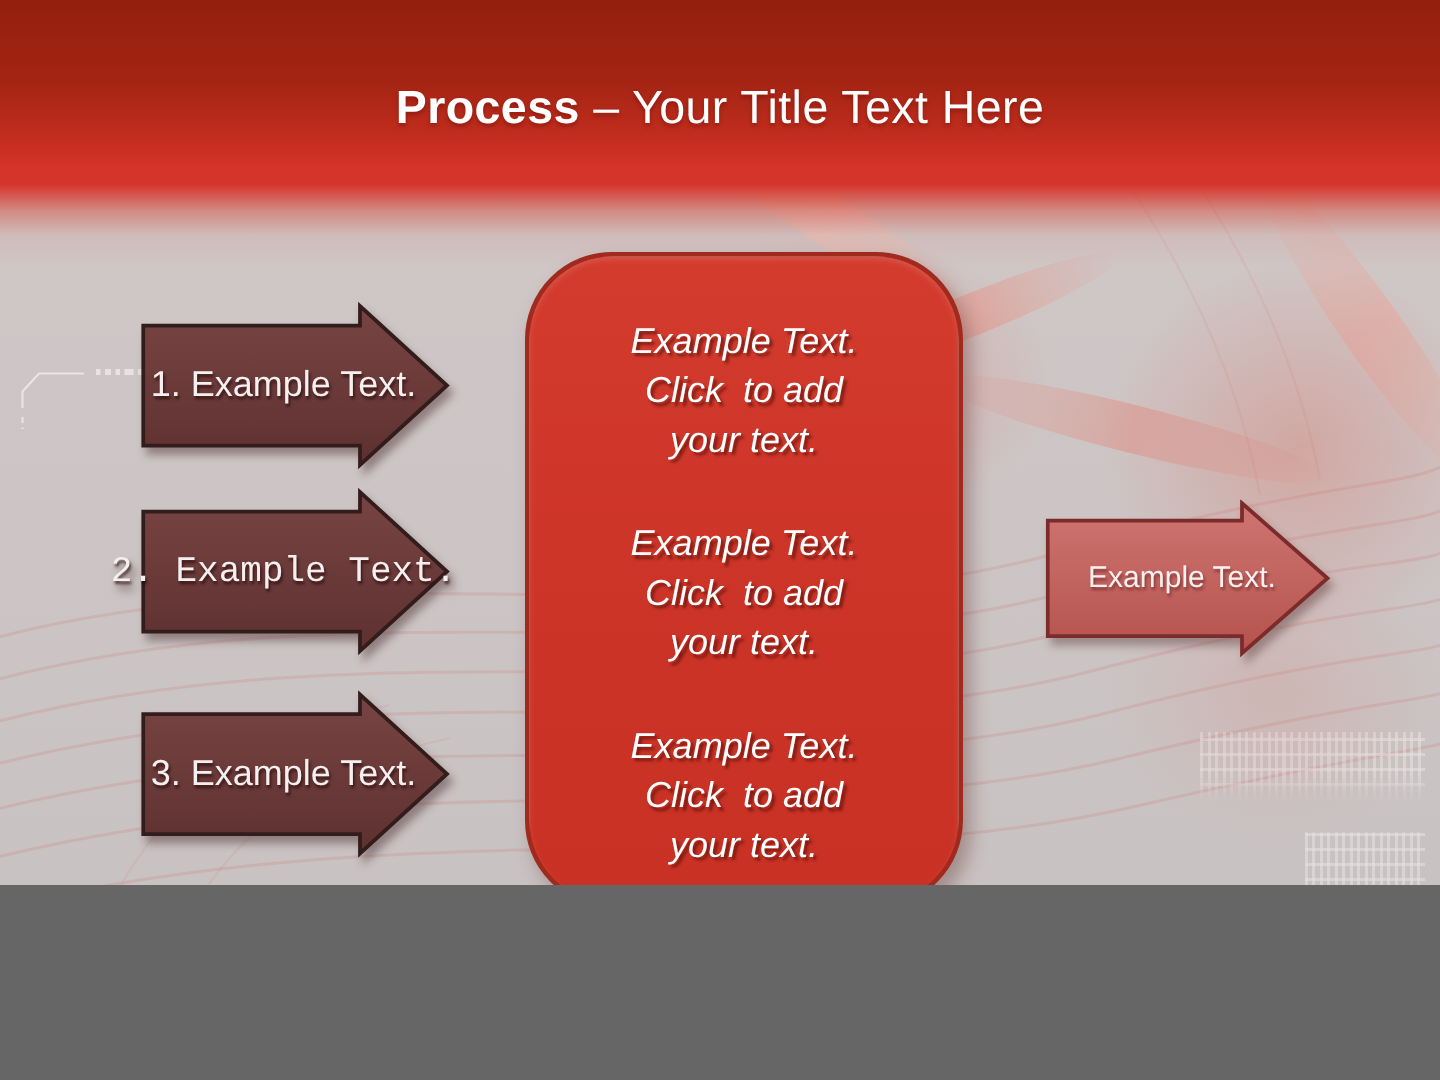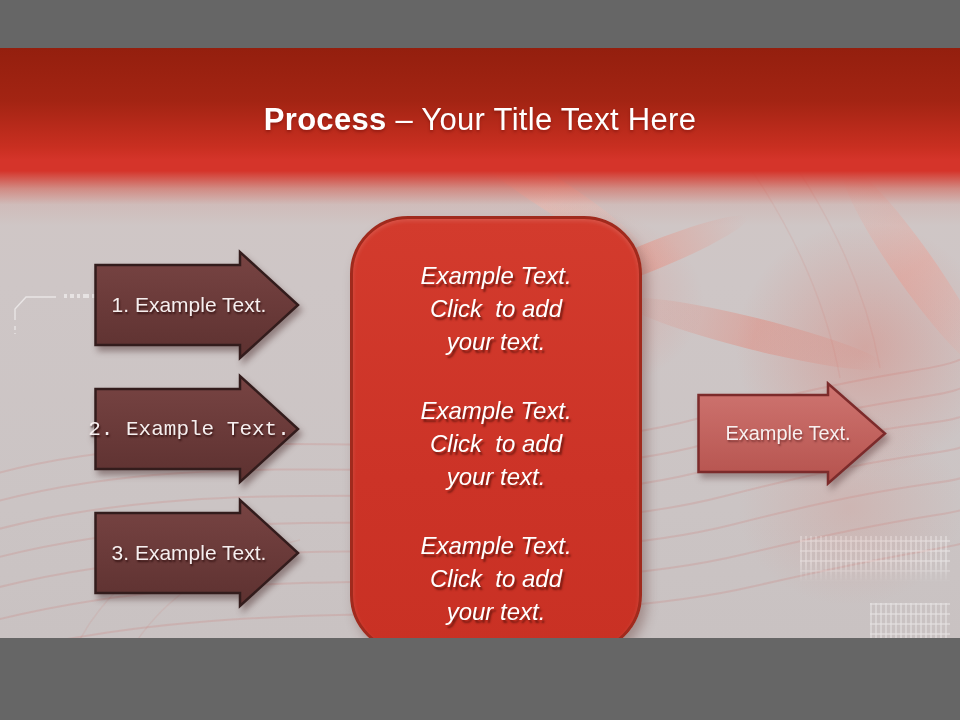--- a/index.html
+++ b/index.html
@@ -1,20 +1,19 @@
 <!DOCTYPE html>
 <html><head>
 <meta charset="utf-8">
 <style>
   html,body{margin:0;padding:0;background:#666;}
   .slide{
     position:relative; width:960px; height:590px; overflow:hidden;
     background:linear-gradient(180deg,#d2c6c4 0%,#cec6c6 40%,#cbc4c4 78%,#c9c2c2 100%);
     font-family:"Liberation Sans", sans-serif;
-    margin-top:48px;
   }
   
   .deco{position:absolute; pointer-events:none;}
   .curves-svg{left:0; top:0; z-index:1;}
   .splash{border-radius:50%; z-index:3;}
   .splash-a{left:360px; top:118px; width:400px; height:270px;
     background:radial-gradient(closest-side, rgba(228,110,95,0.33), rgba(228,110,95,0) 72%);}
   .splash-b{left:690px; top:130px; width:350px; height:340px;
     background:radial-gradient(closest-side, rgba(218,110,96,0.35), rgba(218,110,96,0) 74%);}
   .splash-c{left:700px; top:330px; width:300px; height:260px;
@@ -49,26 +48,26 @@
     position:absolute; left:0; top:54px; width:960px; z-index:4;
     text-align:center; color:#ffffff; font-size:31px; font-weight:400;
     letter-spacing:0.3px; text-shadow:0 2px 3px rgba(80,0,0,0.35); margin:0;
   }
   .slide-title .t-bold{font-weight:700;}
   
   .step-arrow{
     position:absolute; left:94px; width:207px; height:112px; z-index:5;
     filter:drop-shadow(3px 5px 3px rgba(70,40,40,0.45));
   }
-  .step-1{top:201px;} .step-2{top:325px;font-family:Liberation Mono, monospace;} .step-3{top:449px;}
+  .step-1{top:201px;} .step-2{top:325px;font-family:Liberation Mono, monospace;} .step-3{top:460px;}
   .step-arrow svg{position:absolute; left:0; top:0;}
   .step-label{
     position:absolute; left:6px; top:0; width:178px; height:100%;
     display:flex; align-items:center; justify-content:center;
-    color:#f6efef; font-size:21px; text-shadow:1px 2px 2px rgba(40,10,10,0.75);
+    color:#f6efef; font-size:24px; text-shadow:1px 2px 2px rgba(40,10,10,0.75);
     white-space:pre;
   }
   
   .panel{
     position:absolute; left:350px; top:168px; width:292px; height:437px; z-index:5;
     box-sizing:border-box; background:linear-gradient(180deg,#d33b2d 0%,#cc3327 60%,#c93124 100%);
     border:3px solid #a02a1d; border-radius:58px;
     box-shadow:5px 7px 12px rgba(90,40,35,0.35), inset 0 2px 4px rgba(255,255,255,0.14);
     padding-top:40px;
   }

